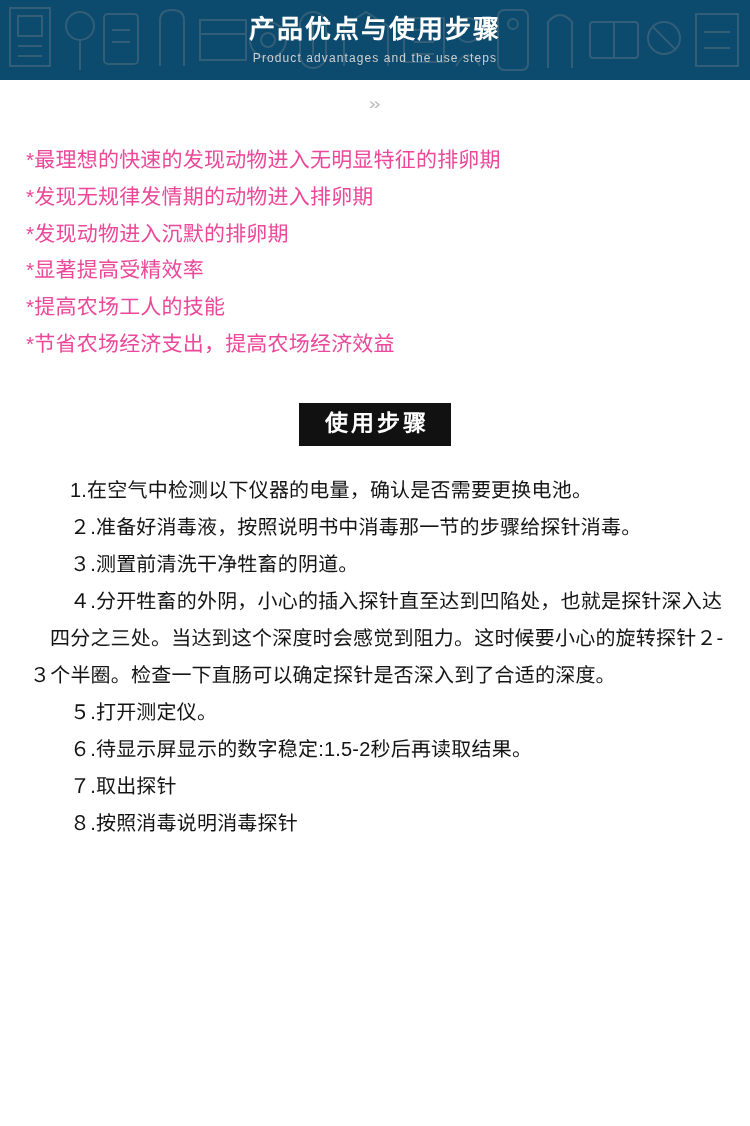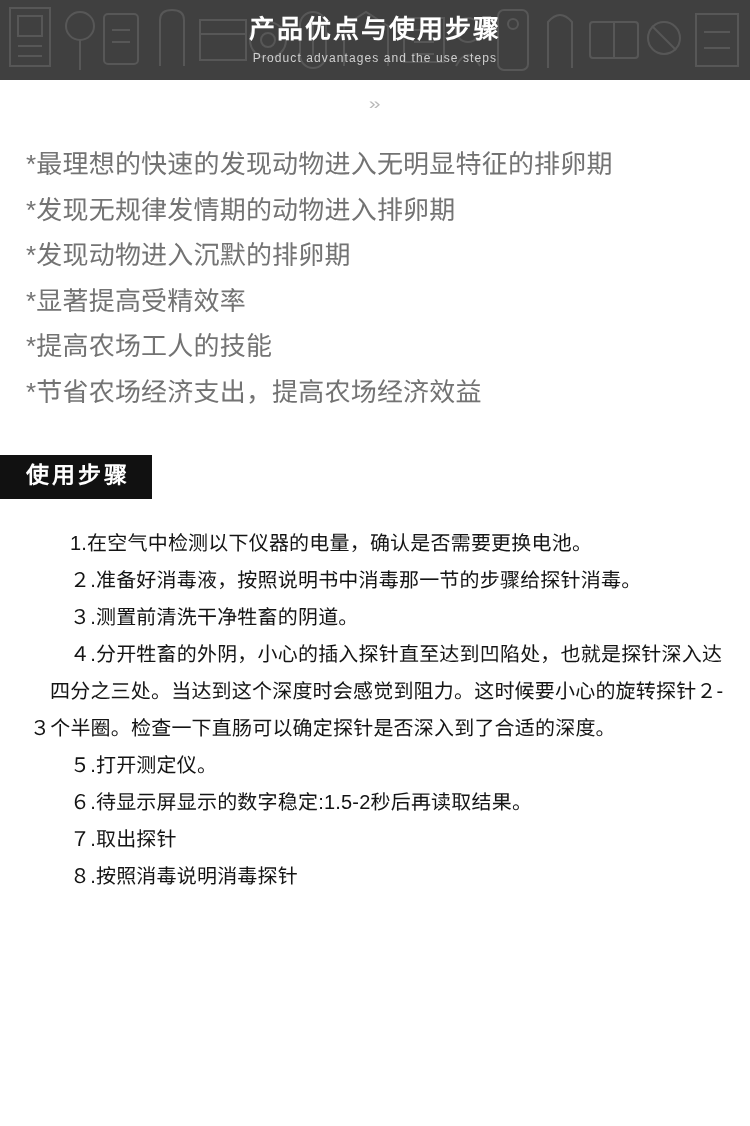--- a/index.html
+++ b/index.html
@@ -12,21 +12,21 @@
     min-height: 1126px;
     font-family: "Liberation Sans", "DejaVu Sans", sans-serif;
     color: #1a1a1a;
   }
 
   
   .banner {
     position: relative;
     width: 750px;
     height: 80px;
-    background: #404040;
+    background: #0c4a6e;
     overflow: hidden;
   }
   .banner-pattern {
     position: absolute;
     top: 0; left: 0;
     width: 750px;
     height: 80px;
     opacity: 0.30;
   }
   .banner-inner {
@@ -67,30 +67,31 @@
     font-size: 17px;
     line-height: 1;
     transform: scaleX(1.25);
   }
 
   
   .advantages {
     padding: 16px 26px 0 26px;
   }
   .adv-line {
-    font-size: 26px;
+    font-size: 21px;
     line-height: 1.75;
-    color: #737373;
+    color: #ec4899;
     white-space: nowrap;
     letter-spacing: 0.2px;
   }
 
   
   .steps-heading-wrap {
     display: flex;
+    justify-content: center;
     margin-top: 40px;
     margin-bottom: 26px;
   }
   .steps-heading {
     background: #111111;
     color: #ffffff;
     font-size: 23px;
     font-weight: bold;
     letter-spacing: 3px;
     padding: 7px 22px 9px 26px;

